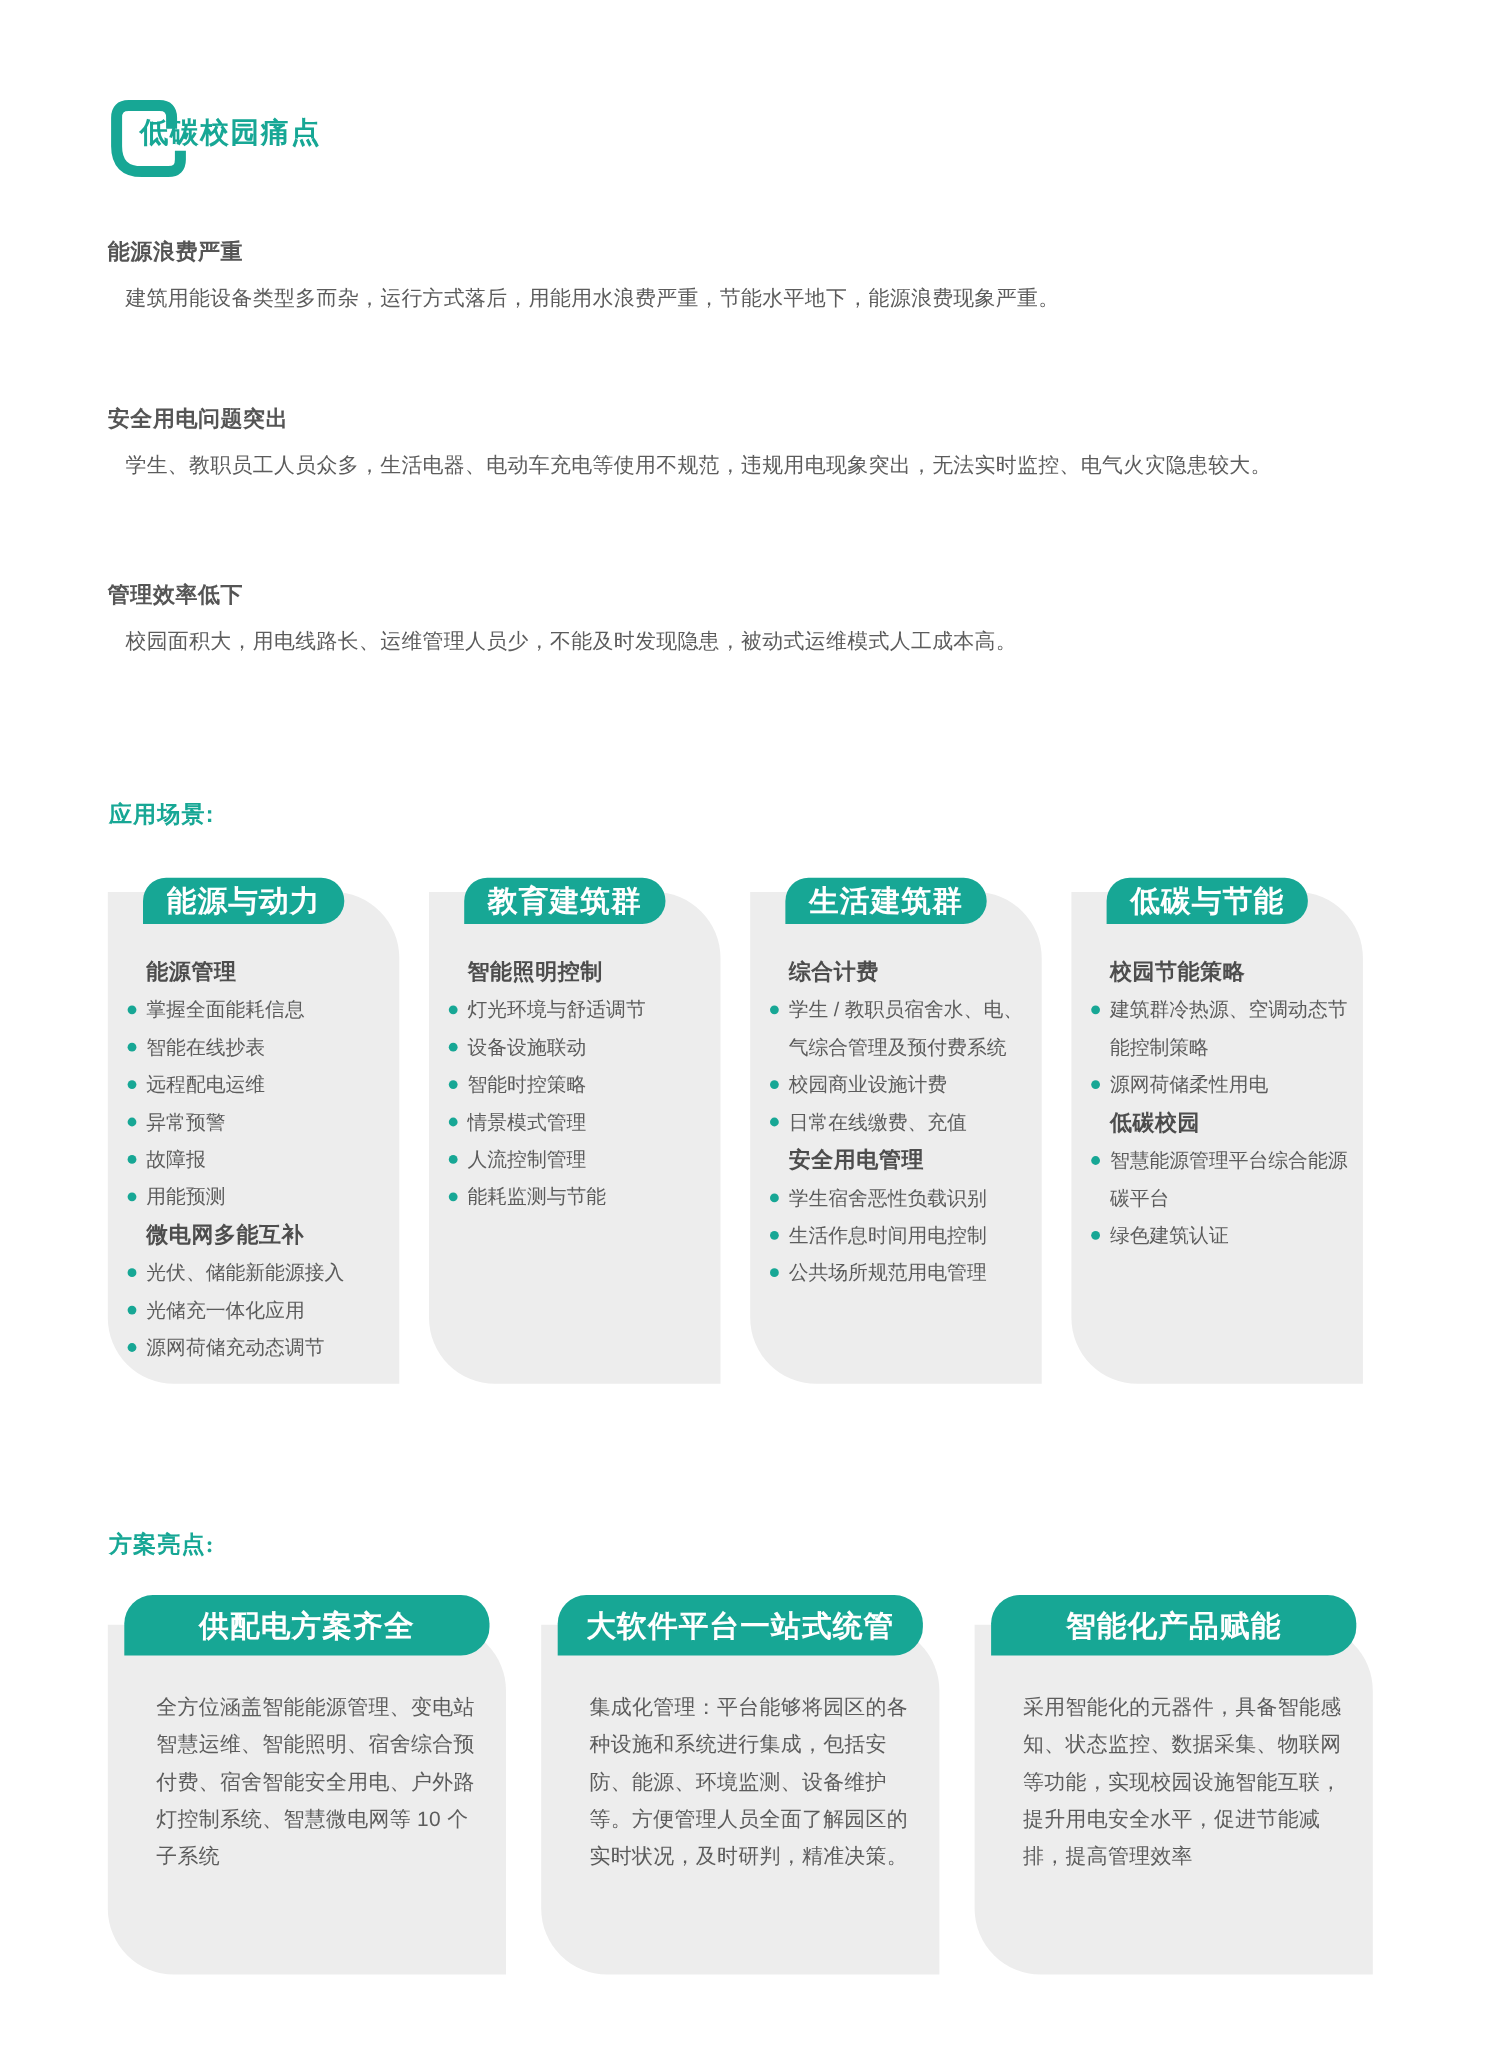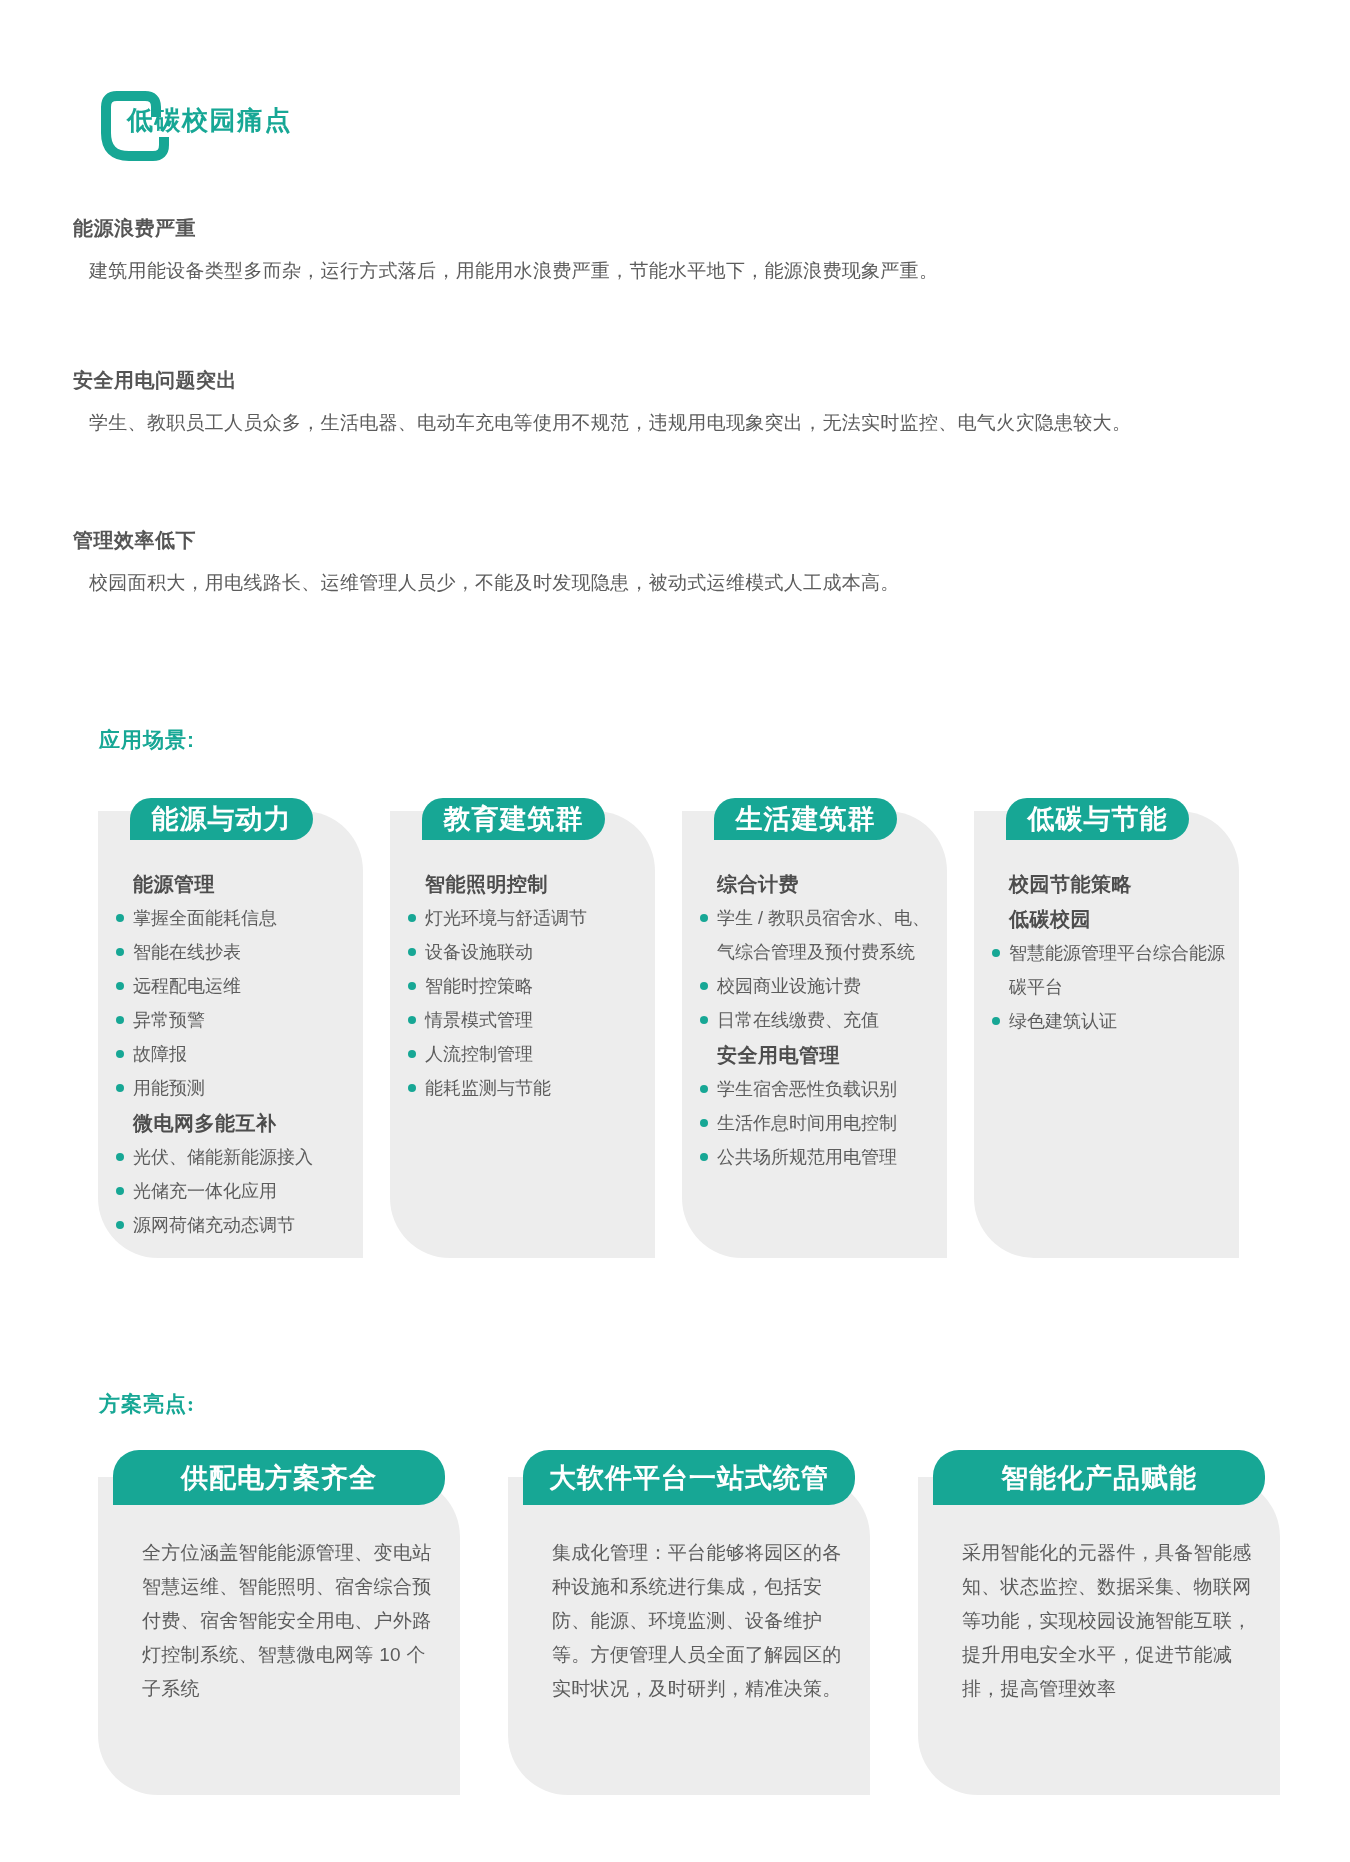--- a/index.html
+++ b/index.html
@@ -15,21 +15,21 @@
     font-family:"Liberation Sans","DejaVu Sans",sans-serif;
     color:var(--body-text);
   }
   
   .header-icon{position:absolute;left:96px;top:86px;}
   .page-title{
     position:absolute;left:127px;top:103px;
     font-size:26px;font-weight:bold;color:var(--teal);letter-spacing:1.5px;
   }
   
-  .pain{position:absolute;left:73px;width:1200px;}
+  .pain{position:absolute;left:98px;width:1200px;}
   .pain-1{top:215px;} .pain-2{top:367px;} .pain-3{top:527px;}
   .pain h3{margin:0 0 16px 0;font-size:20px;color:#555555;letter-spacing:.5px;}
   .pain p{margin:16px;font-size:19px;color:var(--body-text);letter-spacing:.3px;}
   
   .section-label{
     position:absolute;left:99px;font-size:21px;font-weight:bold;
     color:var(--teal);letter-spacing:1px;
   }
   .label-scenarios{top:726px;}
   .label-highlights{top:1390px;font-family:Liberation Serif, serif;}
@@ -55,21 +55,21 @@
   }
   .sbody ul{list-style:none;margin:0;padding:0;}
   .sbody li{
     position:relative;font-size:18px;line-height:34px;color:var(--body-text);
   }
   .sbody li::before{
     content:"";position:absolute;left:-17px;top:13px;width:8px;height:8px;
     border-radius:50%;background:var(--teal);
   }
   
-  .hcards{position:absolute;left:98px;top:1450px;display:flex;gap:48px;}
+  .hcards{position:absolute;left:98px;top:1450px;display:flex;gap:32px;}
   .hcard{width:362px;}
   .hpill{
     position:relative;z-index:2;margin-left:15px;width:332px;height:55px;
     background:var(--teal);color:#fff;border-radius:26px 26px 26px 0;
     display:flex;align-items:center;justify-content:center;
     font-size:27px;font-weight:bold;letter-spacing:1px;
   }
   .hbody{
     position:relative;z-index:1;margin-top:-28px;height:318px;
     background:var(--card-bg);border-radius:0 60px 0 60px;
@@ -166,20 +166,24 @@
         </ul>
       </div>
     </div>
   </div>
 
   <div class="scard">
     <div class="spill">低碳与节能</div>
     <div class="sbody">
       <div class="group">
         <div class="group-heading">校园节能策略</div>
+        <ul>
+          <li>建筑群冷热源、空调动态节能控制策略</li>
+          <li>源网荷储柔性用电</li>
+        </ul>
       </div>
       <div class="group">
         <div class="group-heading">低碳校园</div>
         <ul>
           <li>智慧能源管理平台综合能源碳平台</li>
           <li>绿色建筑认证</li>
         </ul>
       </div>
     </div>
   </div>

